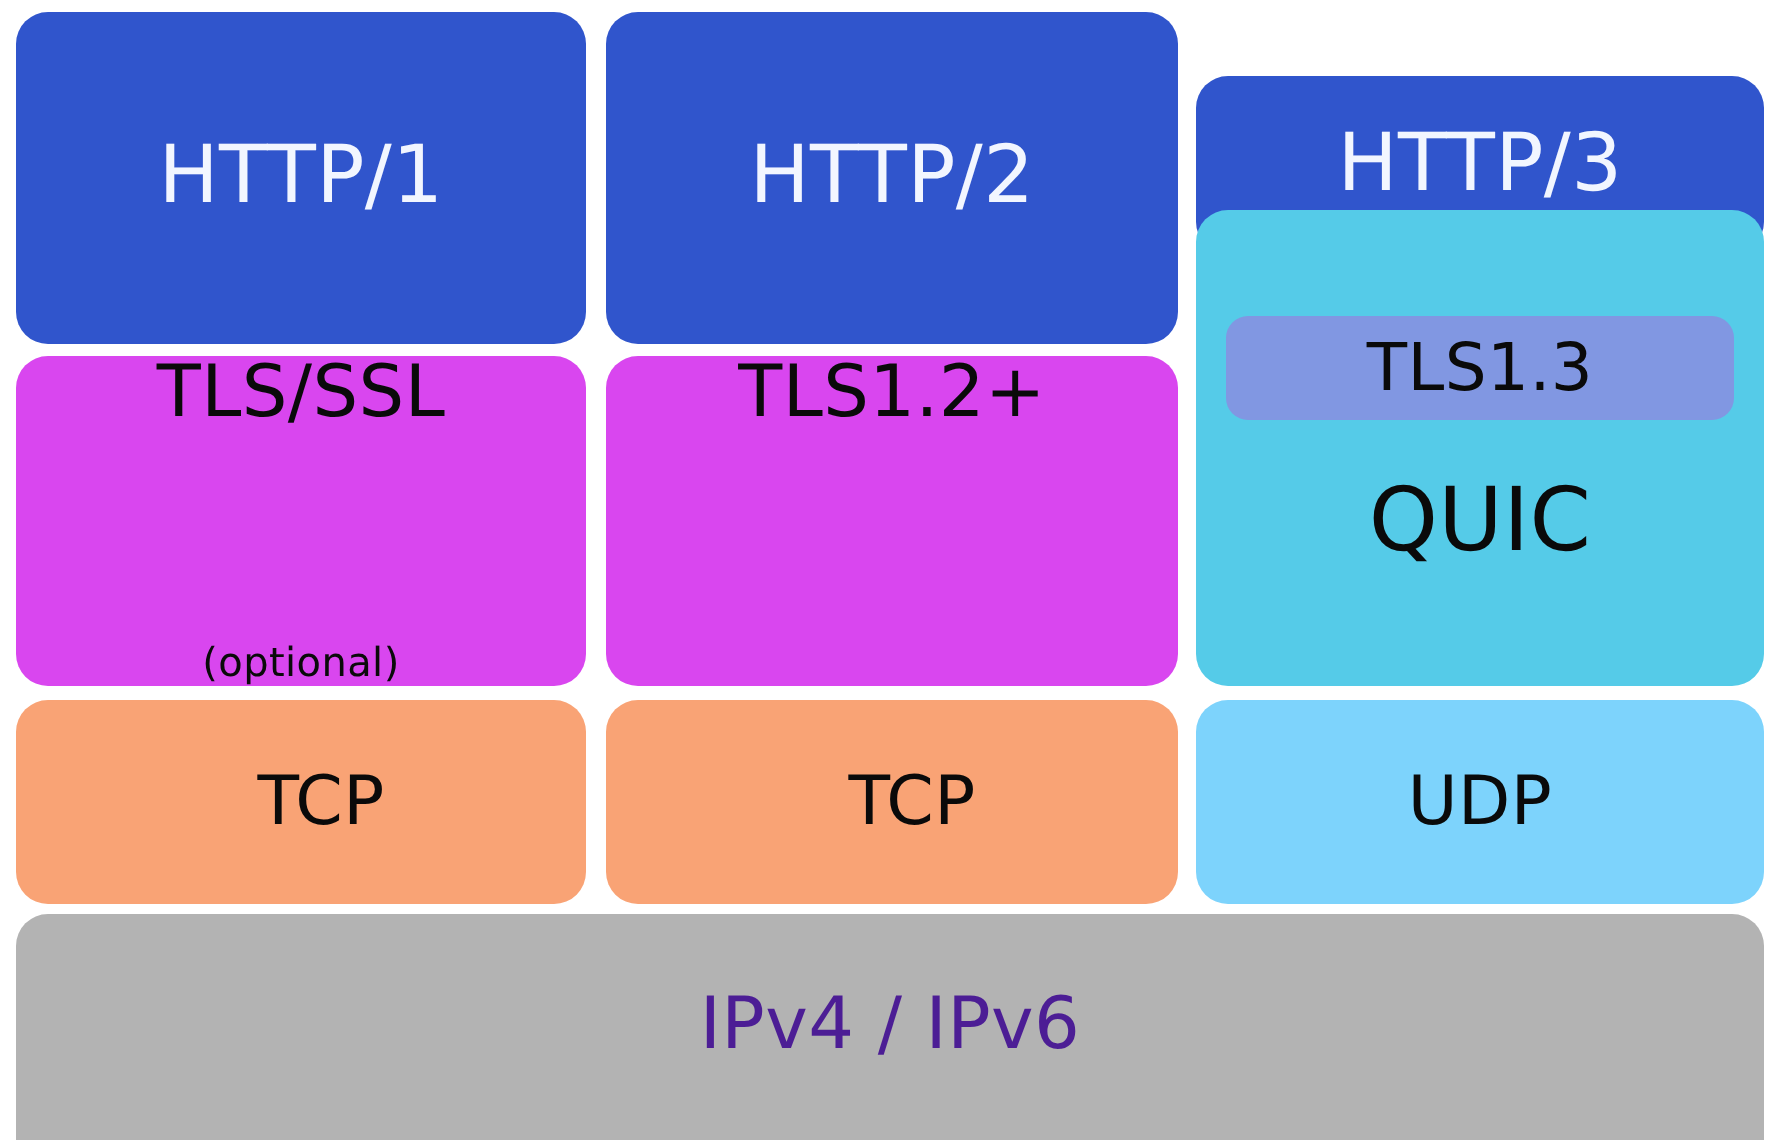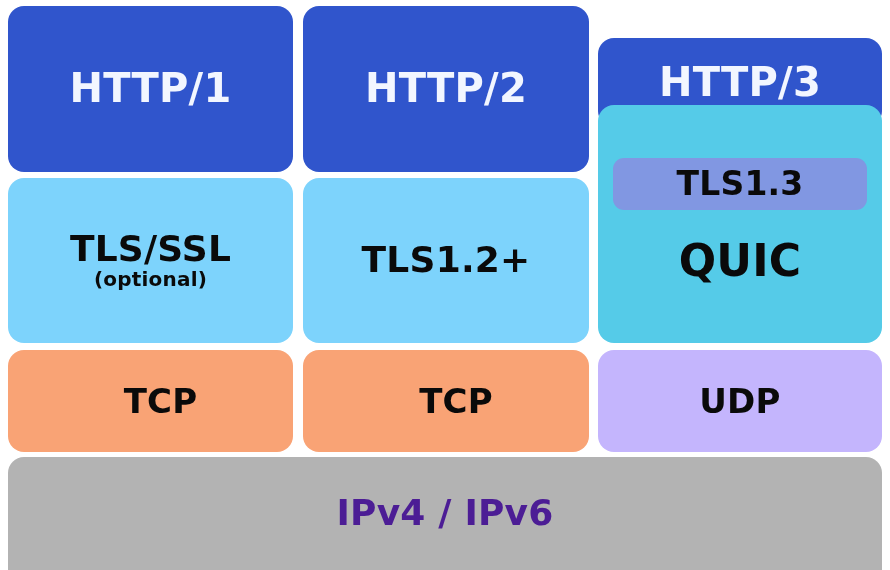--- a/index.html
+++ b/index.html
@@ -12,21 +12,20 @@
     height: 570px;
     font-family: "DejaVu Sans", sans-serif;
     overflow: hidden;
   }
 
   #stack {
     position: relative;
     width: 814px;
     height: 570px;
     background: #ffffff;
-    font-weight: bold;
   }
 
   .box {
     position: absolute;
     box-sizing: border-box;
     border-radius: 16px;
     display: flex;
     flex-direction: column;
     align-items: center;
     justify-content: center;
@@ -51,24 +50,24 @@
   .row-net {
     left: 8px;
     top: 457px;
     width: 874px;
     height: 113px;
     border-radius: 16px 16px 0 0;
   }
 
   
   .fill-app    { background: #3055cc; color: #f2f6ff; }
-  .fill-sec    { background: #7dd3fc; color: #0a0a0a; }
+  .fill-sec    { background: #d946ef; color: #0a0a0a; justify-content: space-between; }
   .fill-quic   { background: #55cbe8; color: #0a0a0a; }
   .fill-trans  { background: #f9a375; color: #0a0a0a; padding-left: 20px; }
-  .fill-udp    { background: #c4b5fd; color: #0a0a0a; }
+  .fill-udp    { background: #7dd3fc; color: #0a0a0a; }
   .fill-net    { background: #b3b3b3; color: #4c1d95; }
 
   
   .t-app    { font-size: 40px; }
   .t-sec    { font-size: 36px; }
   .t-trans  { font-size: 34px; }
   .t-net    { font-size: 36px; }
 
   
   .quic-inner {

